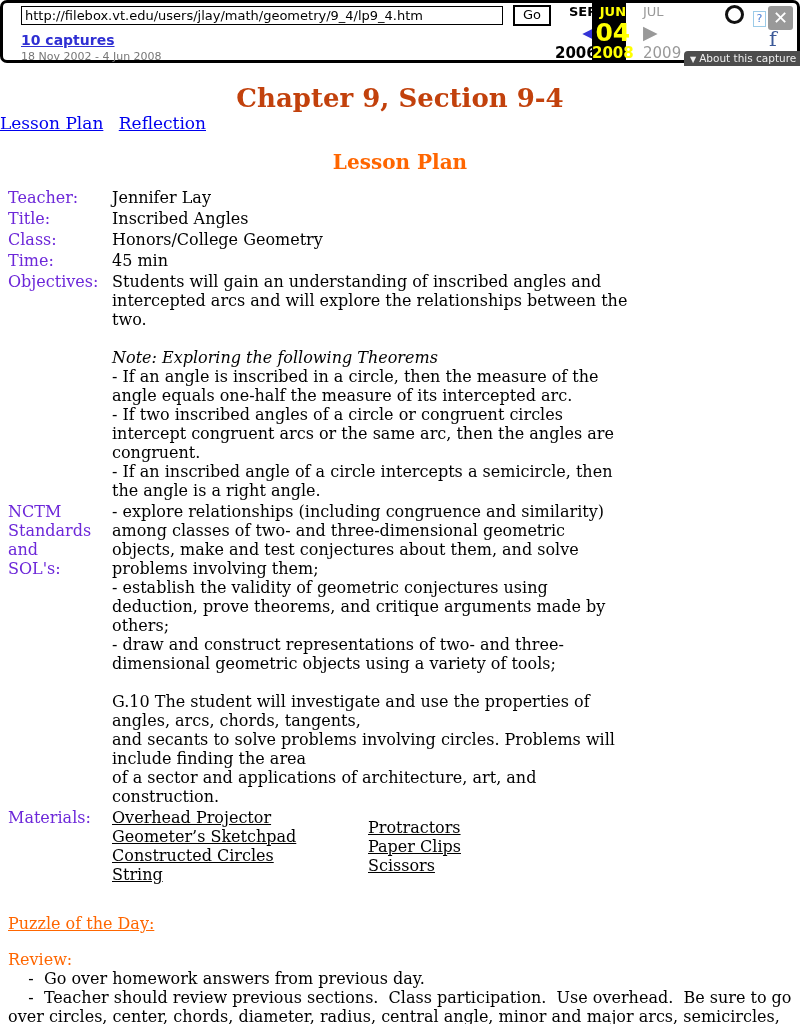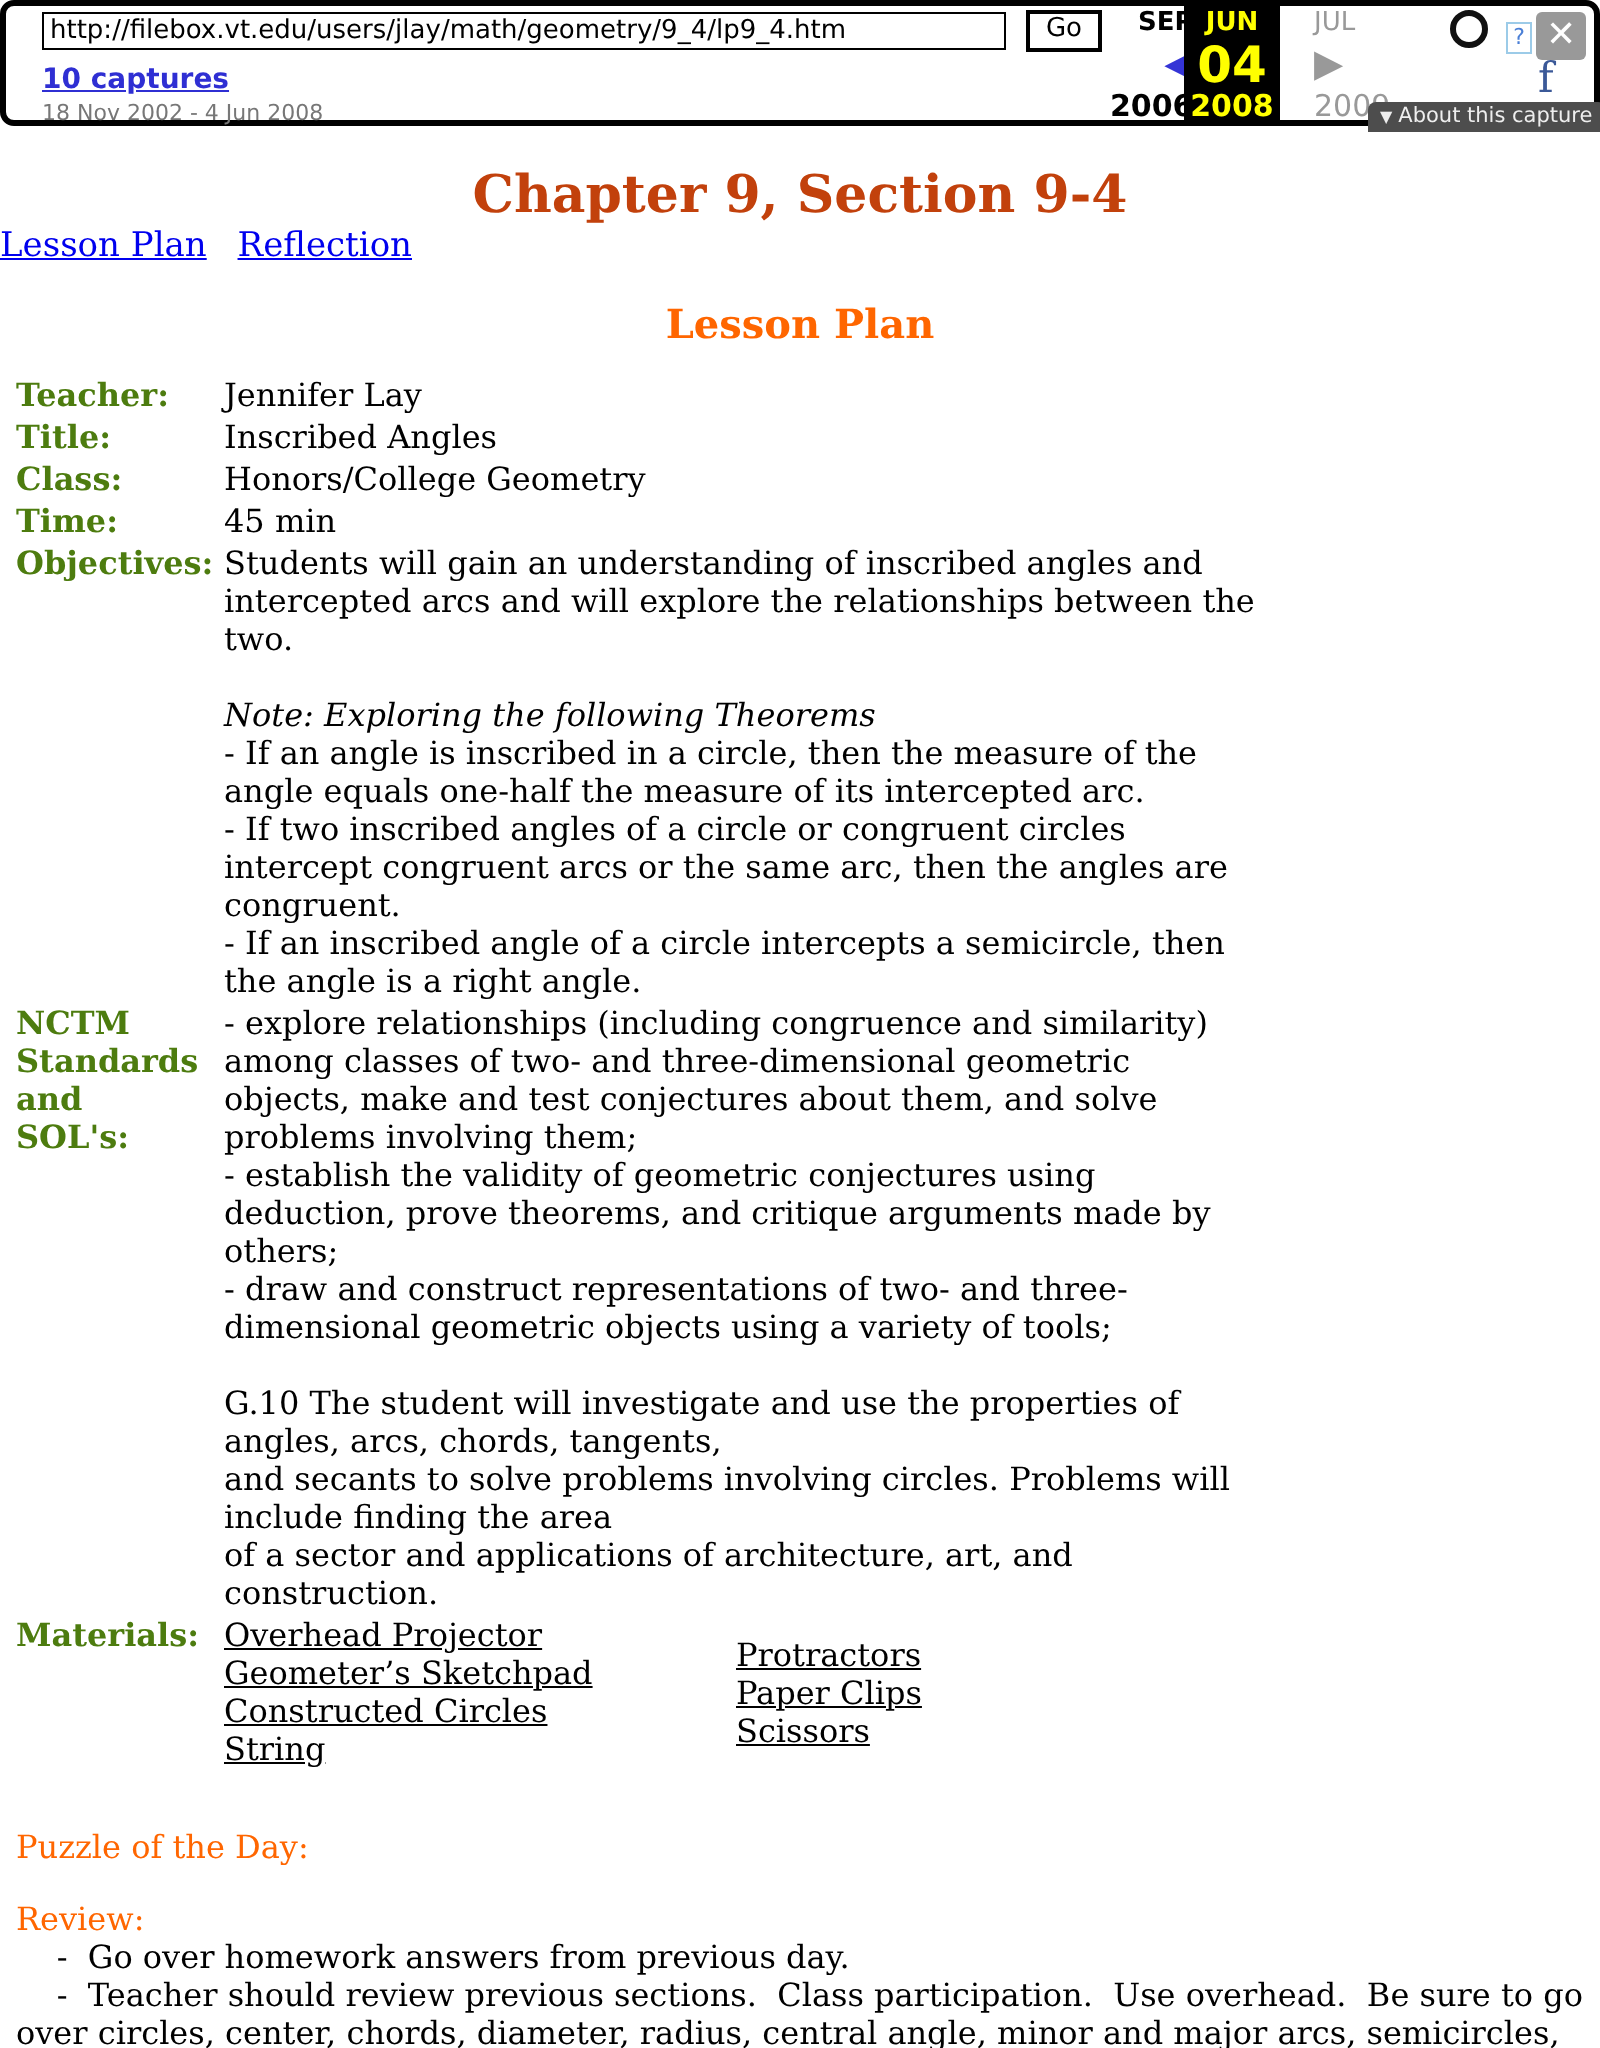--- a/index.html
+++ b/index.html
@@ -48,21 +48,21 @@
     position: absolute; left: 552px; top: 0; height: 57px;
     display: flex;
   }
   .wb-col {
     display: grid;
     grid-template-rows: 16px 27px 14px;
     align-items: center;
     height: 57px;
   }
   .wb-col-prev { width: 37px; text-align: right; padding-right: 3px; }
-  .wb-col-cur  { width: 48px; text-align: center; background: #000; color: #ff0; }
+  .wb-col-cur  { width: 34px; text-align: center; background: #000; color: #ff0; }
   .wb-col-next { width: 42px; text-align: left; padding-left: 17px; }
   .wb-month { font-size: 13px; font-weight: bold; }
   .wb-col-next .wb-month, .wb-col-next .wb-year { font-weight: normal; color: #999; }
   .wb-day { font-size: 25px; font-weight: bold; line-height: 25px; }
   .wb-year { font-size: 15px; font-weight: bold; }
   .wb-arrow-prev { font-size: 19px; color: #3434d6; line-height: 19px; cursor: pointer; }
   .wb-arrow-next { font-size: 19px; color: #999; line-height: 19px; cursor: pointer; }
   .wb-circle {
     position: absolute; left: 722px; top: 2px;
     width: 19px; height: 19px;
@@ -126,38 +126,38 @@
   table.lesson {
     margin: 11px 0 0 6px;
     border-collapse: separate;
     border-spacing: 2px 2px;
     font-size: 16px; line-height: 19px;
     color: #000;
   }
   table.lesson td { vertical-align: top; padding: 0; }
   td.lbl {
     width: 102px;
-    color: #4d7c0f; font-weight: bold;
+    color: #6d28d9; font-weight: normal;
     white-space: pre-line;
   }
   td.val { width: 520px; }
   .pre { white-space: pre; }
   .gap { height: 19px; }
   .note-italic { font-style: italic; }
   .materials-cols { display: flex; align-items: center; text-decoration: underline; }
   .materials-col1 { width: 256px; }
 
   .bottom {
     margin-left: 8px;
     font-size: 16px; line-height: 19px;
   }
   .puzzle-link {
     display: inline-block;
     margin-top: 28px;
-    color: #ff6600; cursor: pointer;
+    color: #ff6600; text-decoration: underline; cursor: pointer;
   }
   .review-heading {
     margin-top: 17px;
     color: #ff6600; font-weight: normal;
   }
   .review-items { white-space: pre-wrap; margin: 0; width: 792px; }
 </style>
 </head>
 <body>
 

